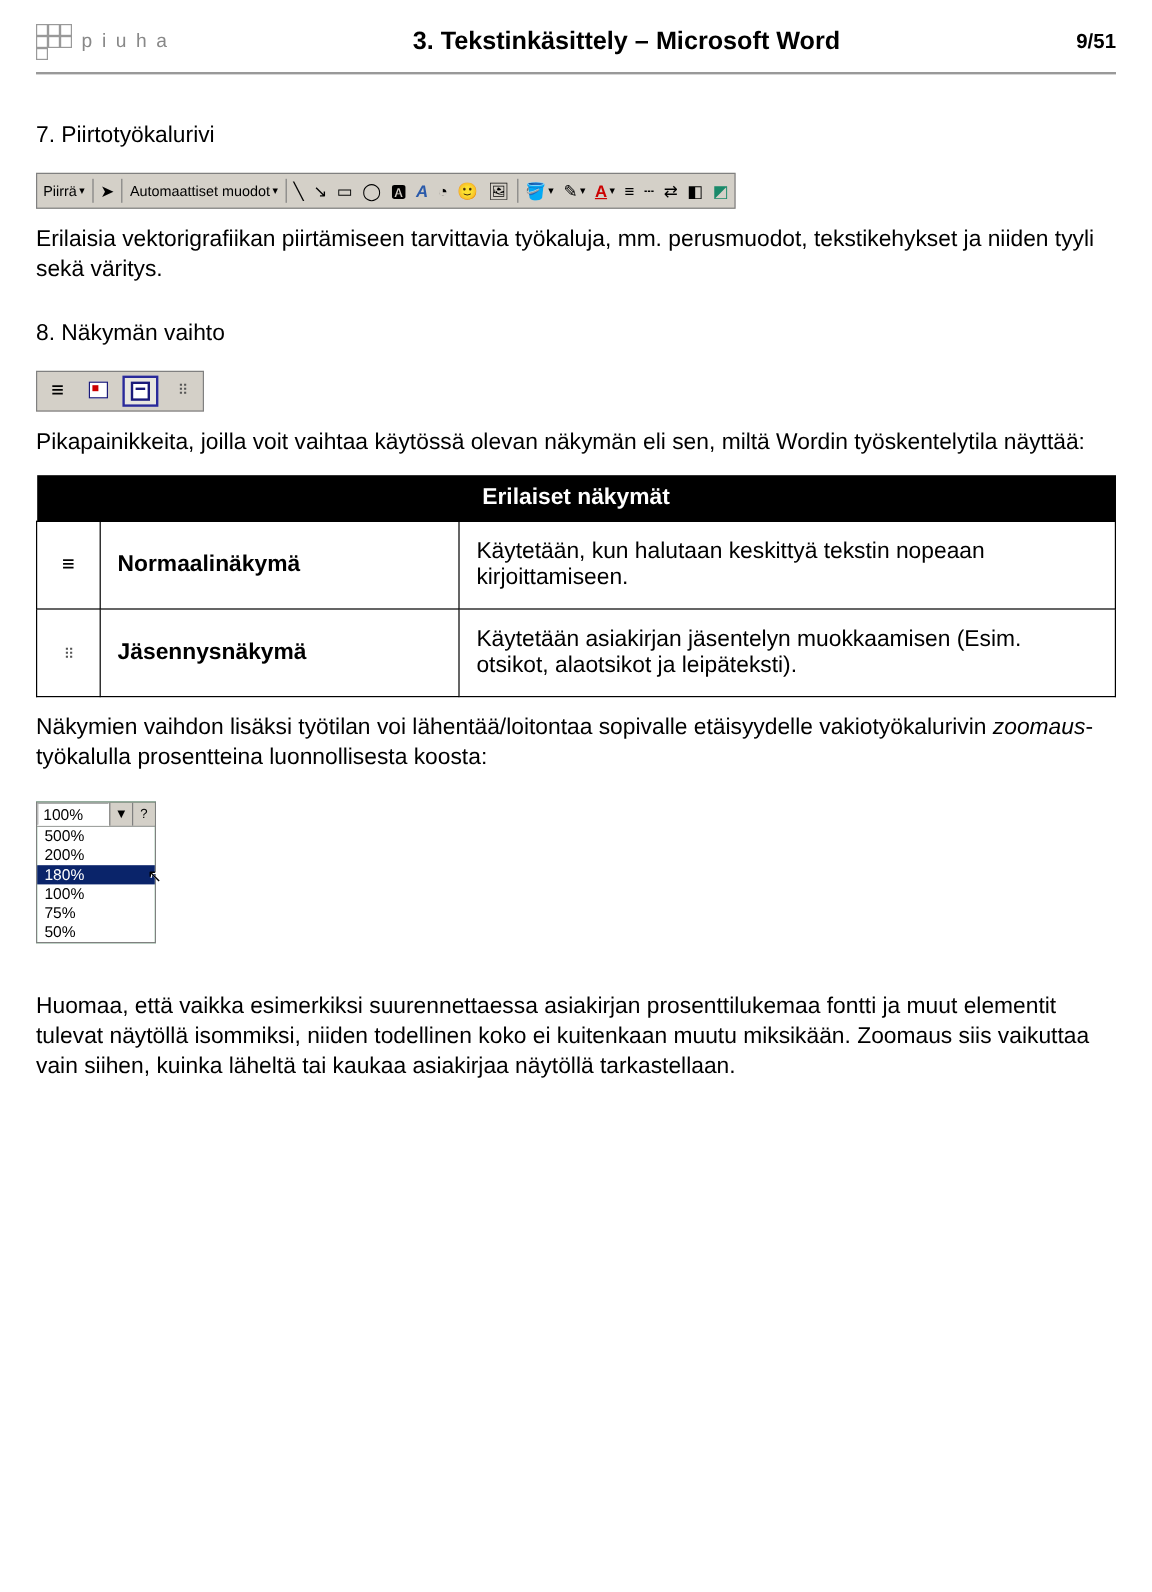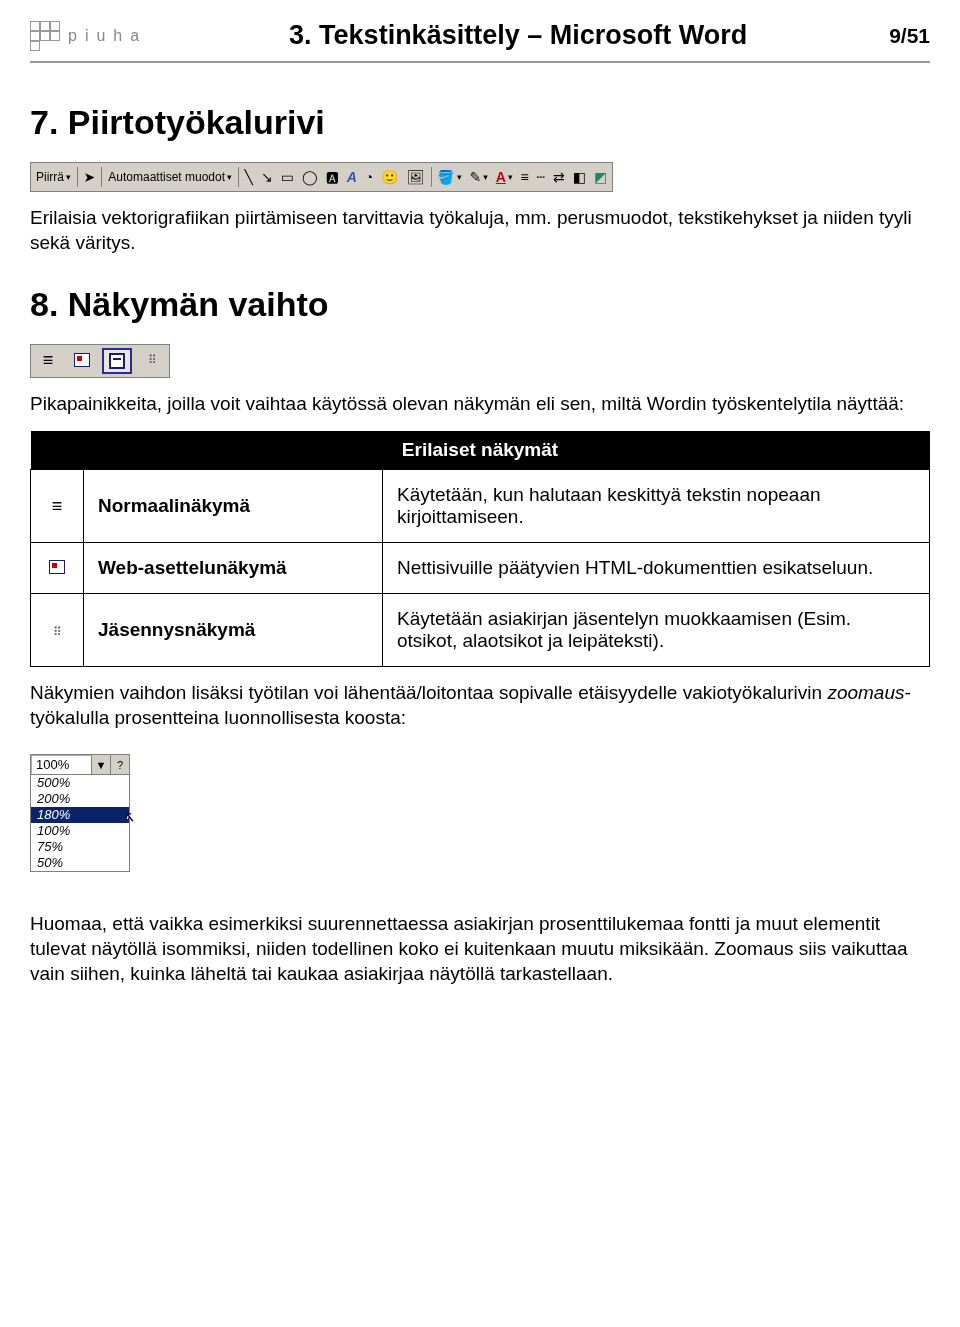--- a/index.html
+++ b/index.html
@@ -39,29 +39,29 @@
     margin-top: 2px;
   }
   .logo-text {
     font-size: 16px;
     letter-spacing: 8px;
     color: #888;
     font-weight: 300;
   }
   .header-title {
     font-weight: bold;
-    font-size: 27px;
+    font-size: 21px;
   }
   .page-num {
     font-weight: bold;
-    font-size: 21px;
+    font-size: 17px;
   }
   h2.sec {
-    font-size: 34px;
-    font-weight: bold;
+    font-size: 19px;
+    font-weight: normal;
     margin: 30px 0 20px 0;
   }
   p { line-height: 1.3; margin: 14px 0; }
   .italic-word { font-style: italic; }
 
   
   .draw-toolbar {
     background: #d4d0c8;
     border: 1px solid #808080;
     display: inline-flex;
@@ -161,21 +161,20 @@
   .zoom-top .arrow, .zoom-top .q {
     width: 18px;
     text-align: center;
     border-left: 1px solid #808080;
     background: #d4d0c8;
     font-size: 11px;
     display:flex;align-items:center;justify-content:center;
   }
   .zoom-list {
     background: #fff;
-    font-style: italic;
   }
   .zoom-list div {
     padding: 0 6px;
     line-height: 16px;
     white-space: nowrap;
   }
   .zoom-list div.sel {
     background: #0a246a;
     color: #fff;
     position: relative;
@@ -325,25 +324,20 @@
   <tbody>
       <tr>
         <th colspan="3">Erilaiset näkymät</th>
       </tr>
   <tr>
     <td class="iconcell"><span class="ico ico-lines"></span></td>
     <td class="namecell">Normaalinäkymä</td>
     <td>Käytetään, kun halutaan keskittyä tekstin nopeaan kirjoittamiseen.</td>
   </tr>
   <tr>
-    <td class="iconcell"><span class="ico-web"></span></td>
-    <td class="namecell">Web-asettelunäkymä</td>
-    <td>Nettisivuille päätyvien HTML-dokumenttien esikatseluun.</td>
-  </tr>
-  <tr>
     <td class="iconcell"><span class="ico-outline"></span></td>
     <td class="namecell">Jäsennysnäkymä</td>
     <td>Käytetään asiakirjan jäsentelyn muokkaamisen (Esim. otsikot, alaotsikot ja leipäteksti).</td>
   </tr>
 </tbody>
   </table>
 
 <p>
   <span>Näkymien vaihdon lisäksi työtilan voi lähentää/loitontaa sopivalle etäisyydelle vakiotyökalurivin </span><span class="italic-word">zoomaus</span><span>-työkalulla prosentteina luonnollisesta koosta:</span>
 </p>

